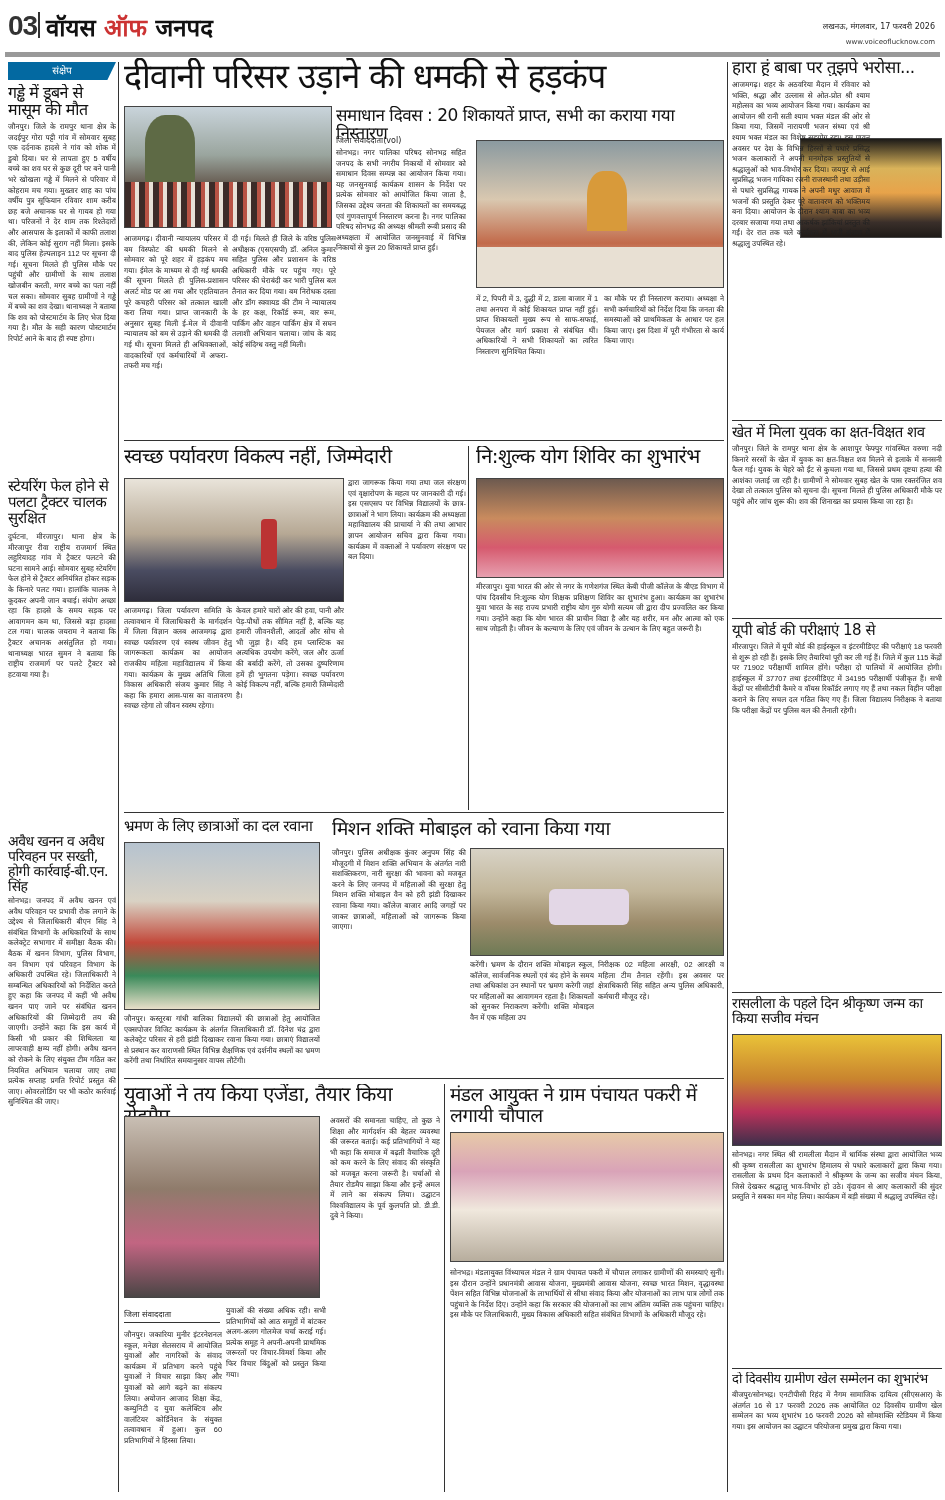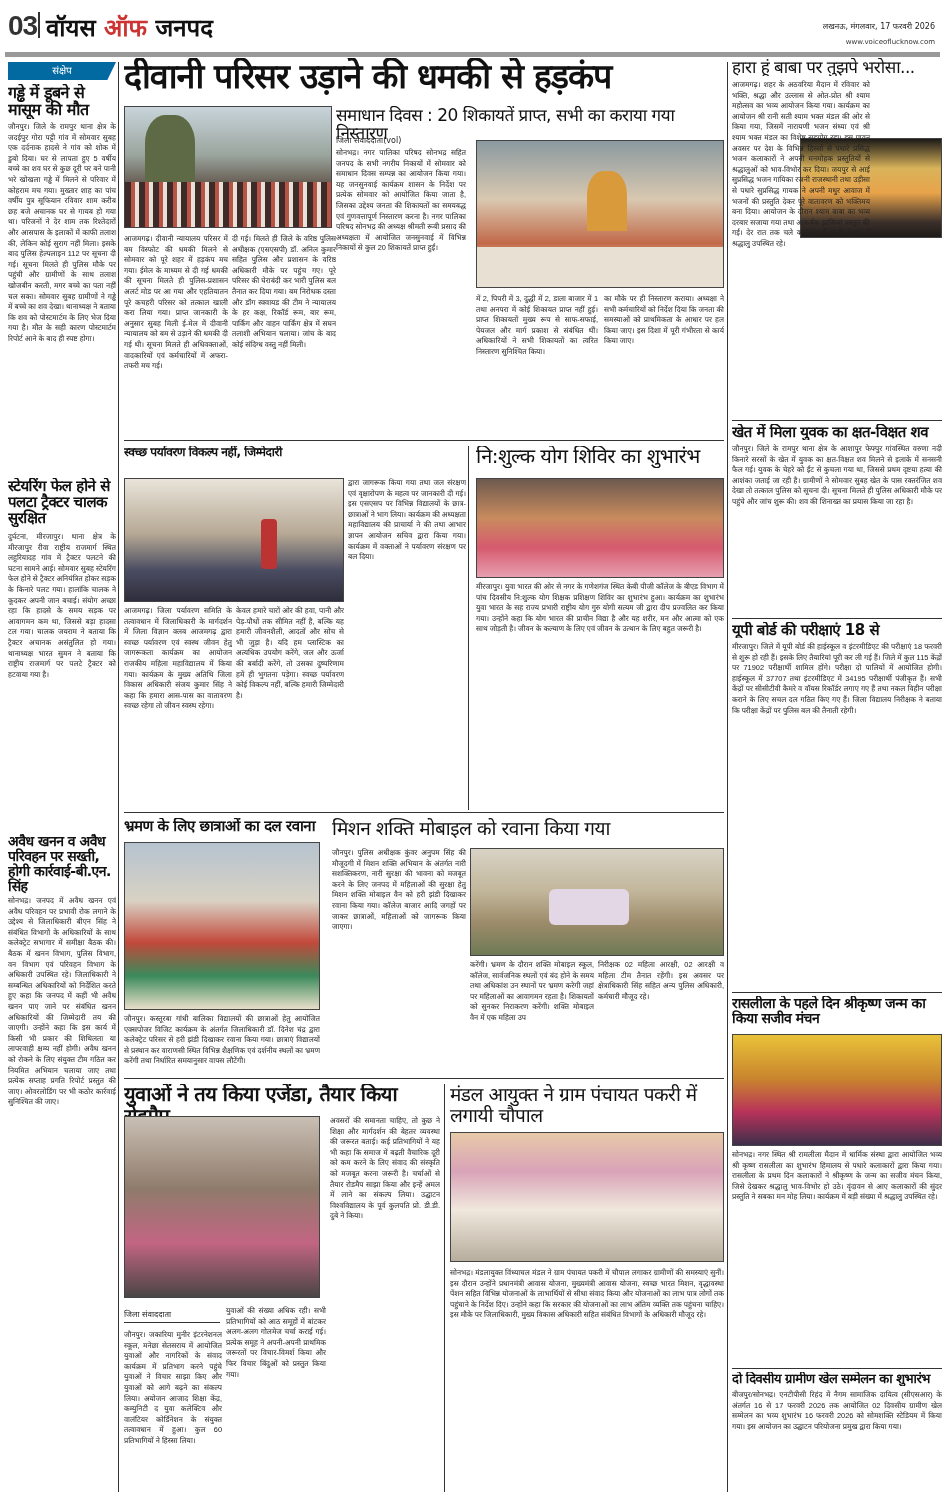--- a/index.html
+++ b/index.html
@@ -8,21 +8,21 @@
 .masthead{left:0;top:0;width:945px;height:48px}
 .pgno{left:8px;top:10px;font:bold 28px "Liberation Sans",sans-serif;color:#333;letter-spacing:-1px}
 .pgbar{left:38px;top:12px;width:2px;height:26px;background:#333}
 .brand{left:46px;top:10px;font:bold 24px "DejaVu Sans",sans-serif;color:#111}
 .brand .mid{color:#c33}
 .region{left:350px;top:6px;font:bold 28px "DejaVu Sans",sans-serif;color:#222;letter-spacing:-1px}
 .dateline{right:10px;top:20px;font-size:8px;color:#222}
 .web{right:10px;top:38px;font-size:7px;color:#333}
 .rule{left:5px;top:52px;width:935px;height:5px;background:#999}
 .txt{font-size:7.4px;line-height:10.6px;color:#222;text-align:justify;overflow:hidden;font-family:Liberation Sans, sans-serif}
-.hl{font-weight:bold;color:#111;line-height:1.08;overflow:hidden;font-family:"DejaVu Sans",sans-serif;letter-spacing:-0.5px}
+.hl{font-weight:normal;color:#111;line-height:1.08;overflow:hidden;font-family:"DejaVu Sans",sans-serif;letter-spacing:-0.5px}
 .hl.light{font-weight:normal}
 .photo{overflow:hidden;border:1px solid #444}
 .vline{width:1px;background:#333}
 .hline{height:1px;background:#333}
 .sanksh{left:8px;top:62px;width:108px;height:18px;background:#0369a1;color:#fff;font-size:10px;text-align:center;line-height:18px;clip-path:polygon(0 0,100% 0,92% 100%,0 100%)}
 .byline{font-size:8px;color:#222}
 </style>
 </head>
 <body>
 
@@ -60,21 +60,21 @@
 <div class="abs byline" style="left:336px;top:134px">जिला संवाददाता(vol)</div>
 <div class="abs txt" style="left:336px;top:148px;width:130px;height:290px">सोनभद्र। नगर पालिका परिषद सोनभद्र सहित जनपद के सभी नगरीय निकायों में सोमवार को समाधान दिवस सम्पन्न का आयोजन किया गया। यह जनसुनवाई कार्यक्रम शासन के निर्देश पर प्रत्येक सोमवार को आयोजित किया जाता है, जिसका उद्देश्य जनता की शिकायतों का समयबद्ध एवं गुणवत्तापूर्ण निस्तारण करना है। नगर पालिका परिषद सोनभद्र की अध्यक्ष श्रीमती रूबी प्रसाद की अध्यक्षता में आयोजित जनसुनवाई में विभिन्न निकायों से कुल 20 शिकायतें प्राप्त हुईं।</div>
 <div class="abs photo" style="left:476px;top:140px;width:248px;height:148px;background:linear-gradient(180deg,#8b9aa0 0%,#d9c8b0 40%,#c26a4a 70%,#f4efe6 100%)">
   <div style="position:absolute;left:110px;top:30px;width:40px;height:60px;background:#d89a3a;border-radius:40% 40% 0 0"></div>
   <div style="position:absolute;left:0;bottom:0;width:100%;height:40px;background:#e8e0d3"></div>
 </div>
 <div class="abs txt" style="left:476px;top:294px;width:122px;height:144px">में 2, पिपरी में 3, दुद्धी में 2, डाला बाजार में 1 तथा अनपरा में कोई शिकायत प्राप्त नहीं हुई। प्राप्त शिकायतों मुख्य रूप से साफ-सफाई, पेयजल और मार्ग प्रकाश से संबंधित थीं। अधिकारियों ने सभी शिकायतों का त्वरित निस्तारण सुनिश्चित किया।</div>
 <div class="abs txt" style="left:604px;top:294px;width:120px;height:144px">का मौके पर ही निस्तारण कराया। अध्यक्षा ने सभी कर्मचारियों को निर्देश दिया कि जनता की समस्याओं को प्राथमिकता के आधार पर हल किया जाए। इस दिशा में पूरी गंभीरता से कार्य किया जाए।</div>
 <div class="abs hline" style="left:124px;top:440px;width:600px"></div>
 
-<div class="abs hl" style="left:124px;top:446px;width:340px;font-size:12px">स्वच्छ पर्यावरण विकल्प नहीं, जिम्मेदारी</div>
+<div class="abs hl" style="left:124px;top:446px;width:340px;font-size:20px">स्वच्छ पर्यावरण विकल्प नहीं, जिम्मेदारी</div>
 <div class="abs photo" style="left:124px;top:478px;width:220px;height:124px;background:linear-gradient(180deg,#e9e4da 0%,#b6a894 45%,#4a4c61 75%,#2e2d3b 100%)">
   <div style="position:absolute;left:136px;top:40px;width:16px;height:50px;background:#b33;border-radius:4px"></div>
 </div>
 <div class="abs txt" style="left:348px;top:478px;width:118px;height:124px">द्वारा जागरूक किया गया तथा जल संरक्षण एवं वृक्षारोपण के महत्व पर जानकारी दी गई। इस एसएसप पर विभिन्न विद्यालयों के छात्र-छात्राओं ने भाग लिया। कार्यक्रम की अध्यक्षता महाविद्यालय की प्राचार्या ने की तथा आभार ज्ञापन आयोजन सचिव द्वारा किया गया। कार्यक्रम में वक्ताओं ने पर्यावरण संरक्षण पर बल दिया।</div>
 <div class="abs txt" style="left:124px;top:606px;width:108px;height:200px">आजमगढ़। जिला पर्यावरण समिति के तत्वावधान में जिलाधिकारी के मार्गदर्शन में जिला विज्ञान क्लब आजमगढ़ द्वारा स्वच्छ पर्यावरण एवं स्वस्थ जीवन हेतु जागरूकता कार्यक्रम का आयोजन राजकीय महिला महाविद्यालय में किया गया। कार्यक्रम के मुख्य अतिथि जिला विकास अधिकारी संजय कुमार सिंह ने कहा कि हमारा आस-पास का वातावरण स्वच्छ रहेगा तो जीवन स्वस्थ रहेगा।</div>
 <div class="abs txt" style="left:236px;top:606px;width:108px;height:200px">केवल हमारे चारों ओर की हवा, पानी और पेड़-पौधों तक सीमित नहीं है, बल्कि यह हमारी जीवनशैली, आदतों और सोच से भी जुड़ा है। यदि हम प्लास्टिक का अत्यधिक उपयोग करेंगे, जल और ऊर्जा की बर्बादी करेंगे, तो उसका दुष्परिणाम हमें ही भुगतना पड़ेगा। स्वच्छ पर्यावरण कोई विकल्प नहीं, बल्कि हमारी जिम्मेदारी है।</div>
 <div class="abs vline" style="left:468px;top:446px;height:364px"></div>
 
 <div class="abs hl light" style="left:476px;top:446px;width:250px;font-size:20px">नि:शुल्क योग शिविर का शुभारंभ</div>
 <div class="abs photo" style="left:476px;top:478px;width:248px;height:100px;background:linear-gradient(180deg,#6d5a4f 0%,#c98b5e 40%,#d65a6e 70%,#e7a0b0 100%)"></div>

